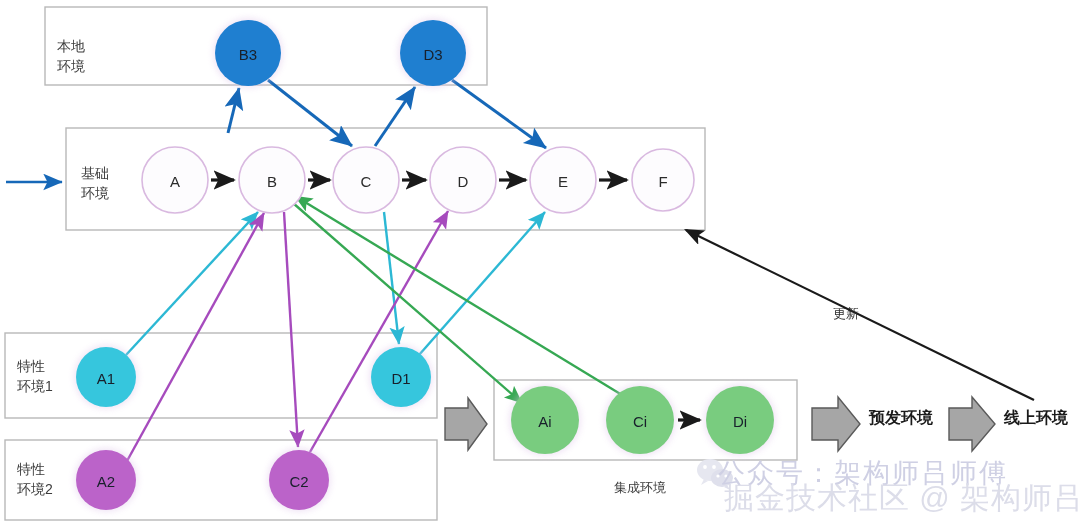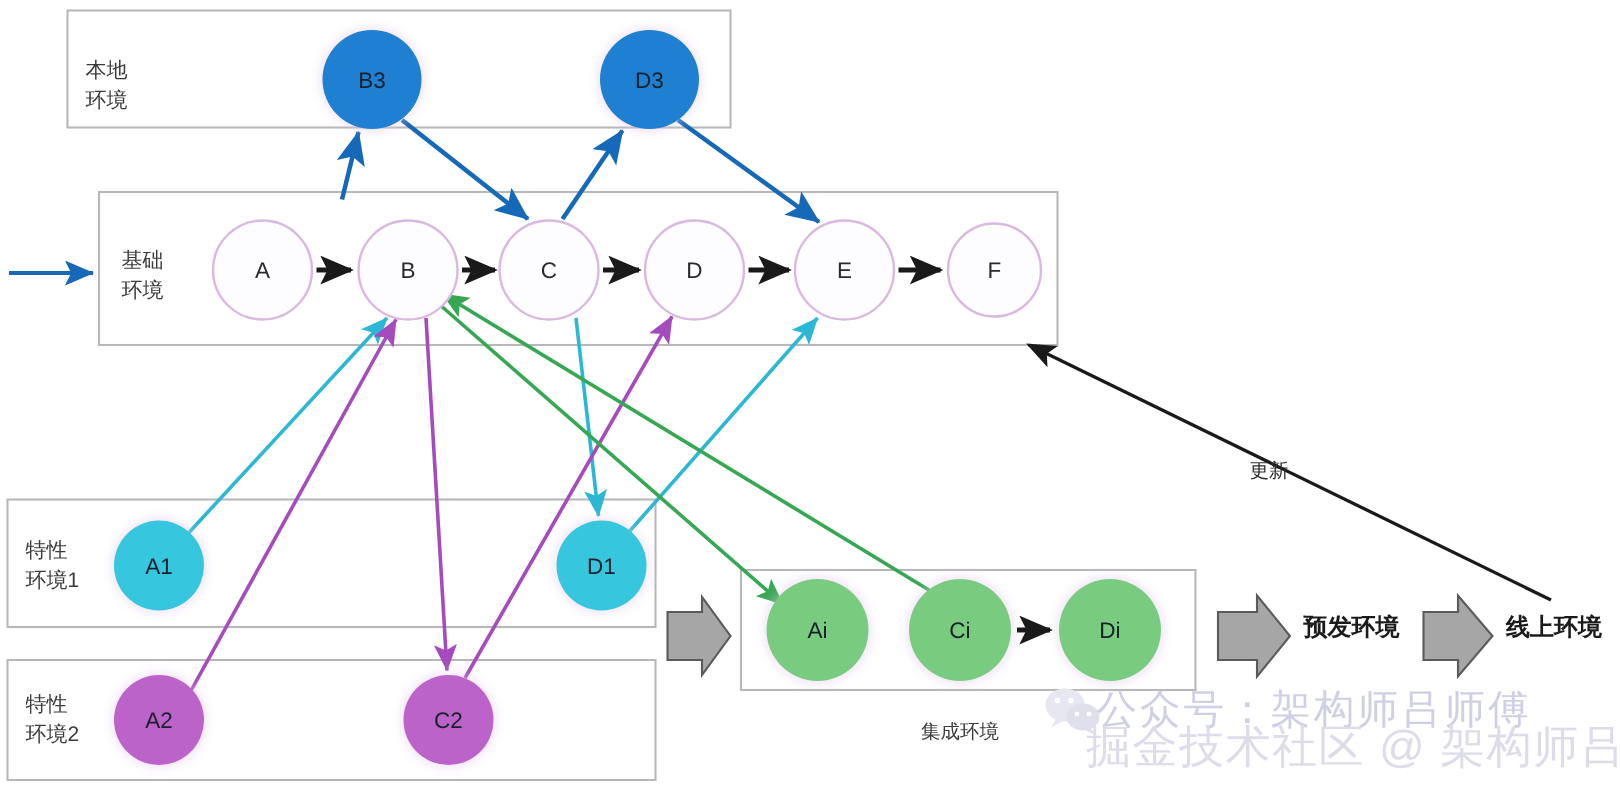--- a/index.html
+++ b/index.html
@@ -70,21 +70,20 @@
     font-family: "Liberation Sans", "DejaVu Sans", sans-serif;
     white-space: nowrap;
     pointer-events: none;
   }
   .wm1 {
     left: 718px;
     top: 455px;
     font-size: 27px;
     color: #cfd0e4;
     letter-spacing: 2px;
-    margin-left: 13px;
   }
   .wm2 {
     left: 724px;
     top: 478px;
     font-size: 30px;
     color: #dcdde9;
     letter-spacing: 1px;
   }
   .wm-badge {
     position: absolute;

